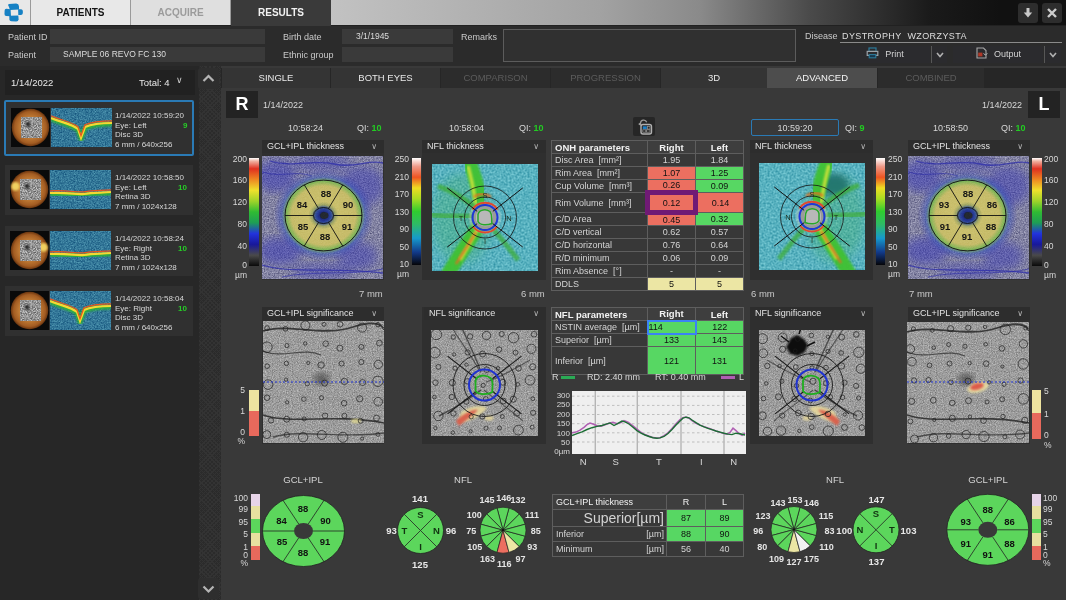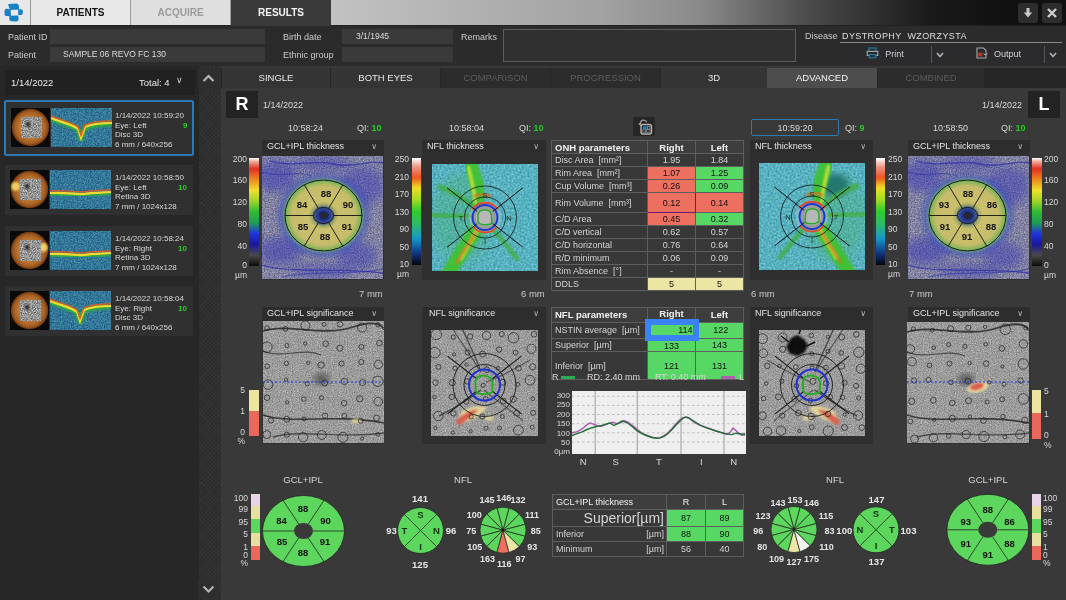--- a/index.html
+++ b/index.html
@@ -350,21 +350,21 @@
           <td style="width:48px;height:13px;border:1px solid #5e5e5e;background:#ec6f60;color:#111;font-size:9px;font-weight:normal;text-align:center;overflow:hidden;white-space:nowrap;vertical-align:middle;">1.07</td>
           <td style="width:48px;height:13px;border:1px solid #5e5e5e;background:#57d763;color:#111;font-size:9px;font-weight:normal;text-align:center;overflow:hidden;white-space:nowrap;vertical-align:middle;">1.25</td>
         </tr>
         <tr>
           <td style="width:96px;height:13px;border:1px solid #5e5e5e;background:#383838;color:#d4d4d4;font-size:9px;font-weight:normal;text-align:left;padding-left:3px;overflow:hidden;white-space:nowrap;vertical-align:middle;">Cup Volume&nbsp; [mm³]</td>
           <td style="width:48px;height:13px;border:1px solid #5e5e5e;background:#ec6f60;color:#111;font-size:9px;font-weight:normal;text-align:center;overflow:hidden;white-space:nowrap;vertical-align:middle;">0.26</td>
           <td style="width:48px;height:13px;border:1px solid #5e5e5e;background:#57d763;color:#111;font-size:9px;font-weight:normal;text-align:center;overflow:hidden;white-space:nowrap;vertical-align:middle;">0.09</td>
         </tr>
         <tr>
           <td style="width:96px;height:13px;border:1px solid #5e5e5e;background:#383838;color:#d4d4d4;font-size:9px;font-weight:normal;text-align:left;padding-left:3px;overflow:hidden;white-space:nowrap;vertical-align:middle;">Rim Volume&nbsp; [mm³]</td>
-          <td style="width:48px;height:20px;border:1px solid #701a75;background:#ec6f60;color:#111;font-size:9px;font-weight:normal;text-align:center;overflow:hidden;white-space:nowrap;vertical-align:middle;">0.12</td>
+          <td style="width:48px;height:20px;border:5px solid #701a75;background:#ec6f60;color:#111;font-size:9px;font-weight:normal;text-align:center;overflow:hidden;white-space:nowrap;vertical-align:middle;">0.12</td>
           <td style="width:48px;height:13px;border:1px solid #5e5e5e;background:#ec6f60;color:#111;font-size:9px;font-weight:normal;text-align:center;overflow:hidden;white-space:nowrap;vertical-align:middle;">0.14</td>
         </tr>
         <tr>
           <td style="width:96px;height:13px;border:1px solid #5e5e5e;background:#383838;color:#d4d4d4;font-size:9px;font-weight:normal;text-align:left;padding-left:3px;overflow:hidden;white-space:nowrap;vertical-align:middle;">C/D Area</td>
           <td style="width:48px;height:13px;border:1px solid #5e5e5e;background:#ec6f60;color:#111;font-size:9px;font-weight:normal;text-align:center;overflow:hidden;white-space:nowrap;vertical-align:middle;">0.45</td>
           <td style="width:48px;height:13px;border:1px solid #5e5e5e;background:#57d763;color:#111;font-size:9px;font-weight:normal;text-align:center;overflow:hidden;white-space:nowrap;vertical-align:middle;">0.32</td>
         </tr>
         <tr>
           <td style="width:96px;height:13px;border:1px solid #5e5e5e;background:#383838;color:#d4d4d4;font-size:9px;font-weight:normal;text-align:left;padding-left:3px;overflow:hidden;white-space:nowrap;vertical-align:middle;">C/D vertical</td>
           <td style="width:48px;height:13px;border:1px solid #5e5e5e;background:#383838;color:#d4d4d4;font-size:9px;font-weight:normal;text-align:center;overflow:hidden;white-space:nowrap;vertical-align:middle;">0.62</td>
@@ -394,21 +394,21 @@
     </table>
     <table style="position:absolute;left:551px;top:307px;border-collapse:collapse;table-layout:fixed;width:192px">
       <tbody>
         <tr>
           <td style="width:96px;height:13px;border:1px solid #5e5e5e;background:#3e3e3e;color:#f2f2f2;font-size:9.5px;font-weight:bold;text-align:left;padding-left:3px;overflow:hidden;white-space:nowrap;vertical-align:middle;">NFL parameters</td>
           <td style="width:48px;height:13px;border:1px solid #5e5e5e;background:#3e3e3e;color:#f2f2f2;font-size:9.5px;font-weight:bold;text-align:center;overflow:hidden;white-space:nowrap;vertical-align:middle;">Right</td>
           <td style="width:48px;height:13px;border:1px solid #5e5e5e;background:#3e3e3e;color:#f2f2f2;font-size:9.5px;font-weight:bold;text-align:center;overflow:hidden;white-space:nowrap;vertical-align:middle;">Left</td>
         </tr>
         <tr>
           <td style="width:96px;height:13px;border:1px solid #5e5e5e;background:#383838;color:#d4d4d4;font-size:9px;font-weight:normal;text-align:left;padding-left:3px;overflow:hidden;white-space:nowrap;vertical-align:middle;">NSTIN average&nbsp; [µm]</td>
-          <td style="width:48px;height:13px;border:6px solid #3b82f6;background:#57d763;color:#111;font-size:9px;font-weight:normal;text-align:right;overflow:hidden;white-space:nowrap;vertical-align:middle;">114</td>
+          <td style="width:48px;height:13px;border:2px solid #3b82f6;background:#57d763;color:#111;font-size:9px;font-weight:normal;text-align:left;overflow:hidden;white-space:nowrap;vertical-align:middle;">114</td>
           <td style="width:48px;height:13px;border:1px solid #5e5e5e;background:#57d763;color:#111;font-size:9px;font-weight:normal;text-align:center;overflow:hidden;white-space:nowrap;vertical-align:middle;">122</td>
         </tr>
         <tr>
           <td style="width:96px;height:13px;border:1px solid #5e5e5e;background:#383838;color:#d4d4d4;font-size:9px;font-weight:normal;text-align:left;padding-left:3px;overflow:hidden;white-space:nowrap;vertical-align:middle;">Superior&nbsp; [µm]</td>
           <td style="width:48px;height:13px;border:1px solid #5e5e5e;background:#57d763;color:#111;font-size:9px;font-weight:normal;text-align:center;overflow:hidden;white-space:nowrap;vertical-align:middle;">133</td>
           <td style="width:48px;height:13px;border:1px solid #5e5e5e;background:#57d763;color:#111;font-size:9px;font-weight:normal;text-align:center;overflow:hidden;white-space:nowrap;vertical-align:middle;">143</td>
         </tr>
         <tr>
           <td style="width:96px;height:13px;border:1px solid #5e5e5e;background:#383838;color:#d4d4d4;font-size:9px;font-weight:normal;text-align:left;padding-left:3px;overflow:hidden;white-space:nowrap;vertical-align:middle;">Inferior&nbsp; [µm]</td>
           <td style="width:48px;height:28px;border:1px solid #5e5e5e;background:#57d763;color:#111;font-size:9px;font-weight:normal;text-align:center;overflow:hidden;white-space:nowrap;vertical-align:middle;">121</td>

